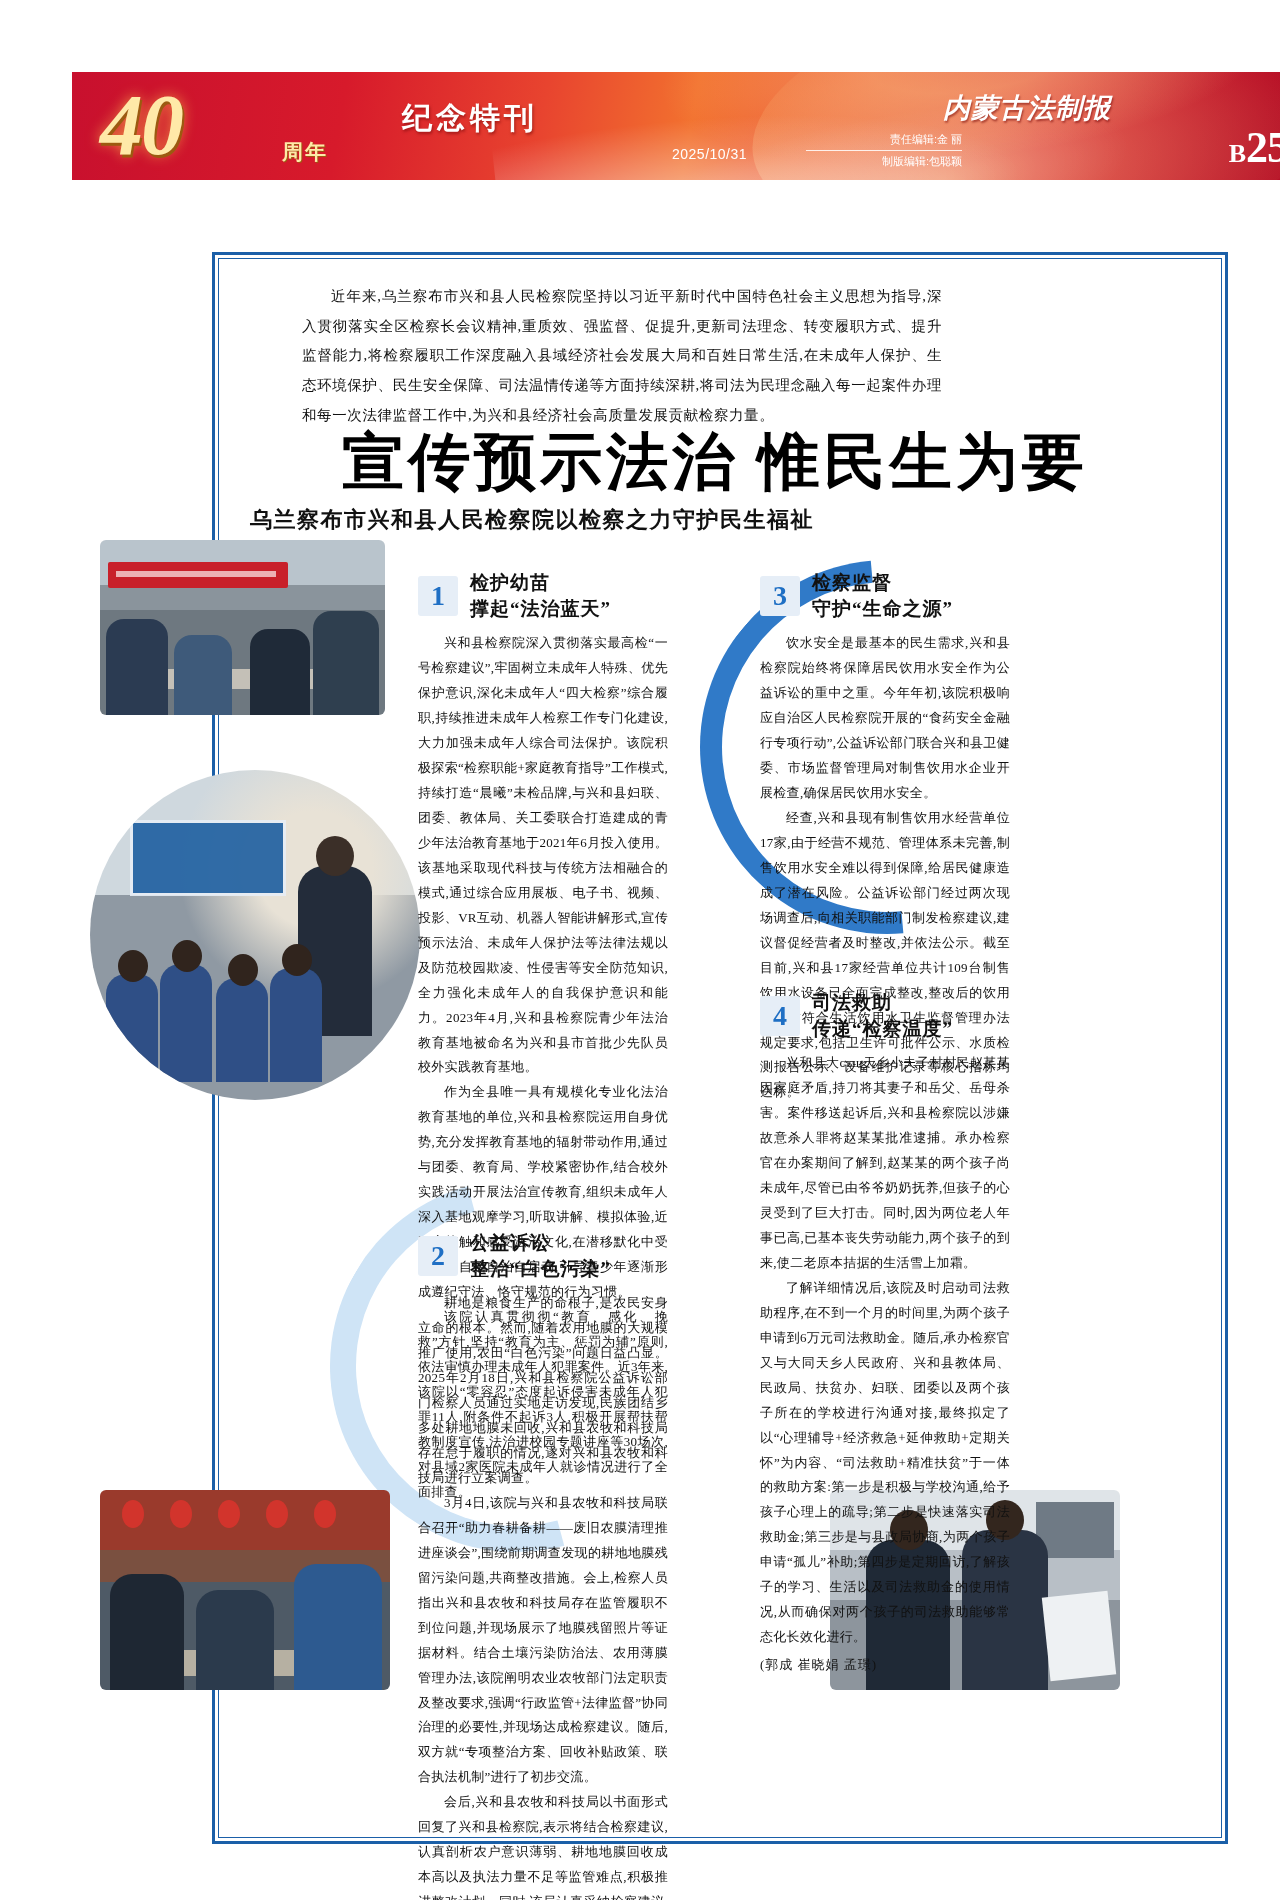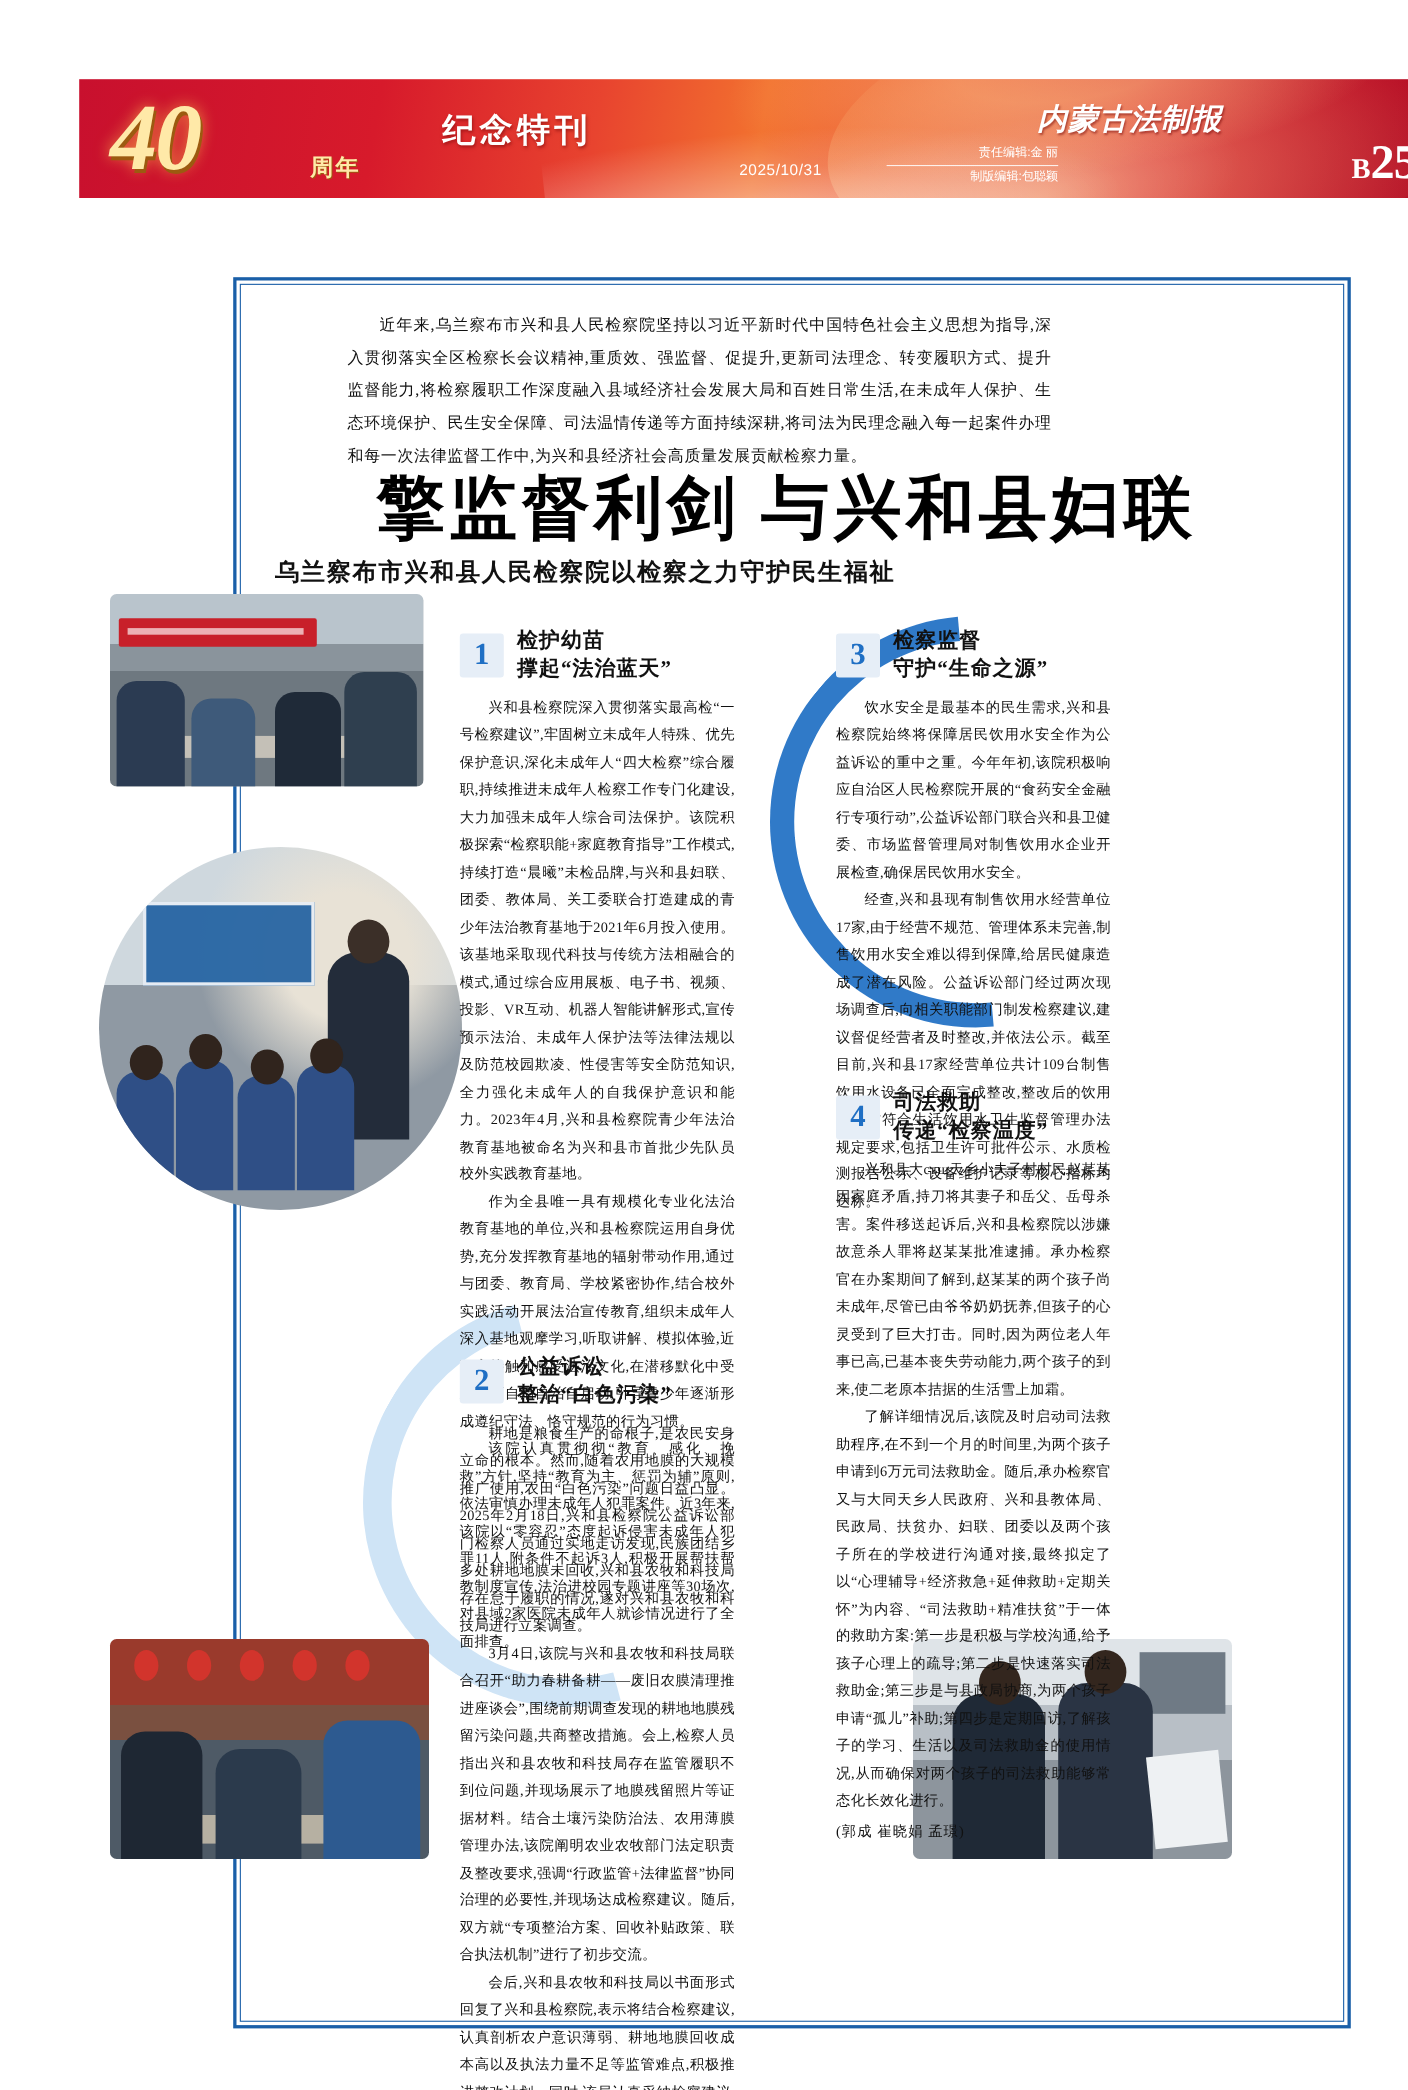--- a/index.html
+++ b/index.html
@@ -141,21 +141,21 @@
   .frame-inner {
     position: absolute;
     left: 218px; top: 258px;
     width: 1002px; height: 1578px;
     border: 1px solid #1a5fa8;
   }
 
   
   .lead {
     position: absolute;
-    left: 316px; top: 282px;
+    left: 302px; top: 282px;
     width: 640px;
     font-family: "Liberation Serif", serif;
     font-size: 14.5px;
     line-height: 2.05;
     color: #111;
     text-align: justify;
     text-indent: 29px;
     letter-spacing: .6px;
   }
 
@@ -418,21 +418,21 @@
   </div>
 </div>
 
 <div class="frame-outer"></div>
 <div class="frame-inner"></div>
 
 <div class="arc-top"></div>
 <div class="arc-mid"></div>
 
 <div class="lead">近年来,乌兰察布市兴和县人民检察院坚持以习近平新时代中国特色社会主义思想为指导,深入贯彻落实全区检察长会议精神,重质效、强监督、促提升,更新司法理念、转变履职方式、提升监督能力,将检察履职工作深度融入县域经济社会发展大局和百姓日常生活,在未成年人保护、生态环境保护、民生安全保障、司法温情传递等方面持续深耕,将司法为民理念融入每一起案件办理和每一次法律监督工作中,为兴和县经济社会高质量发展贡献检察力量。</div>
-<div class="headline">擎监督利剑  与兴和县妇联</div>
+<div class="headline">宣传预示法治  惟民生为要</div>
 <div class="subheadline">乌兰察布市兴和县人民检察院以检察之力守护民生福祉</div>
 
 <div class="photo" id="photo-propaganda">
   <div class="banner"></div>
   <div class="desk"></div>
   <div class="p1"></div>
   <div class="p2"></div>
   <div class="p3"></div>
   <div class="p4"></div>
 

